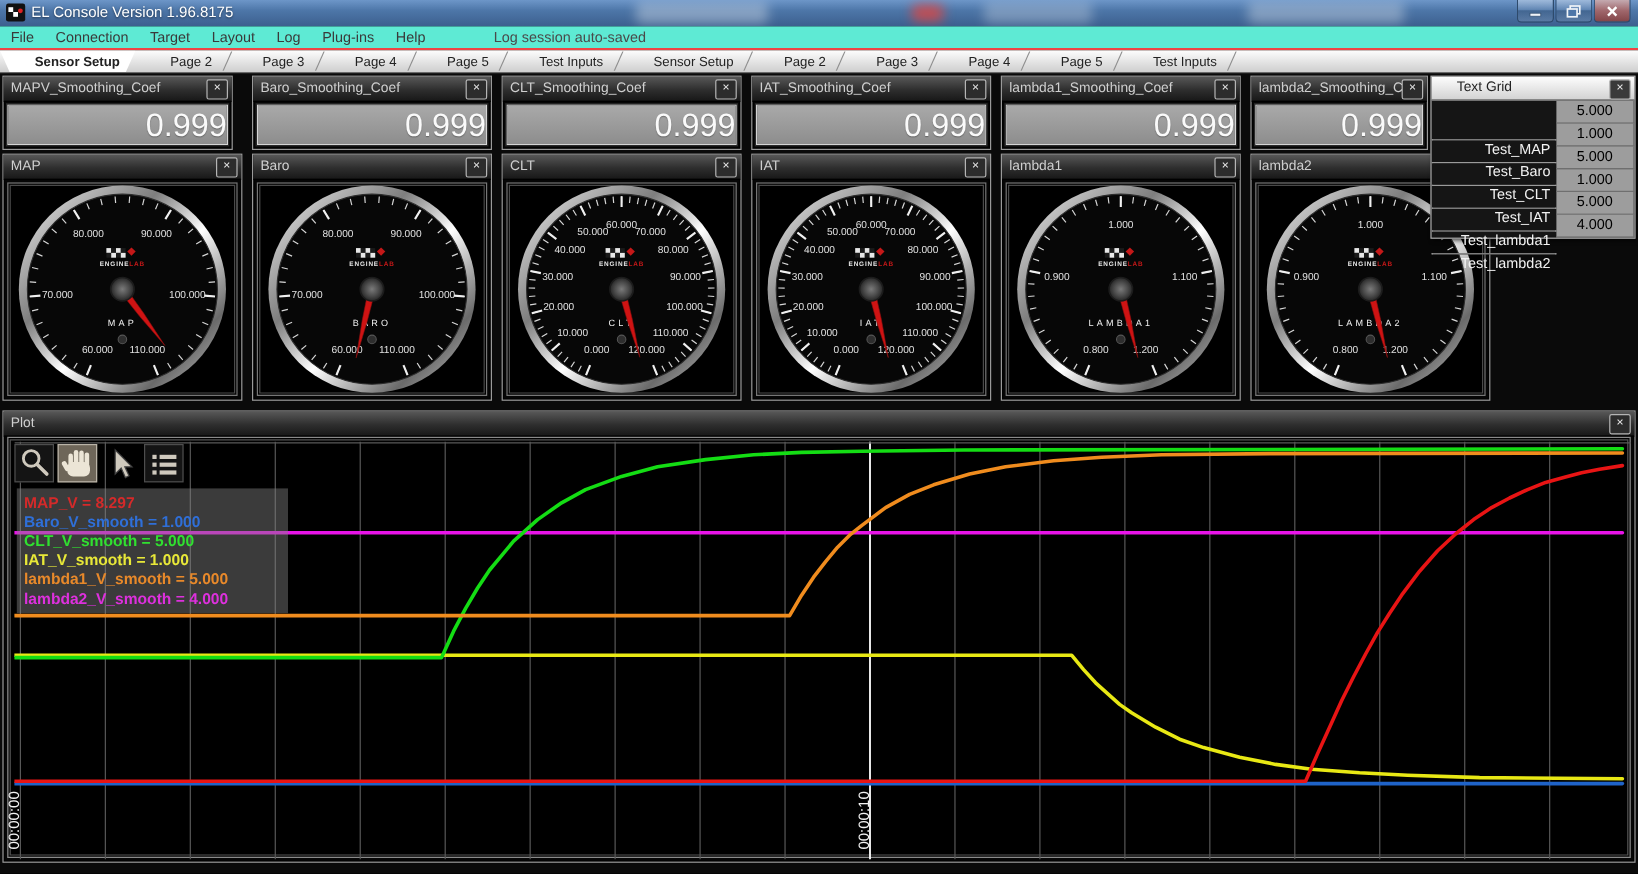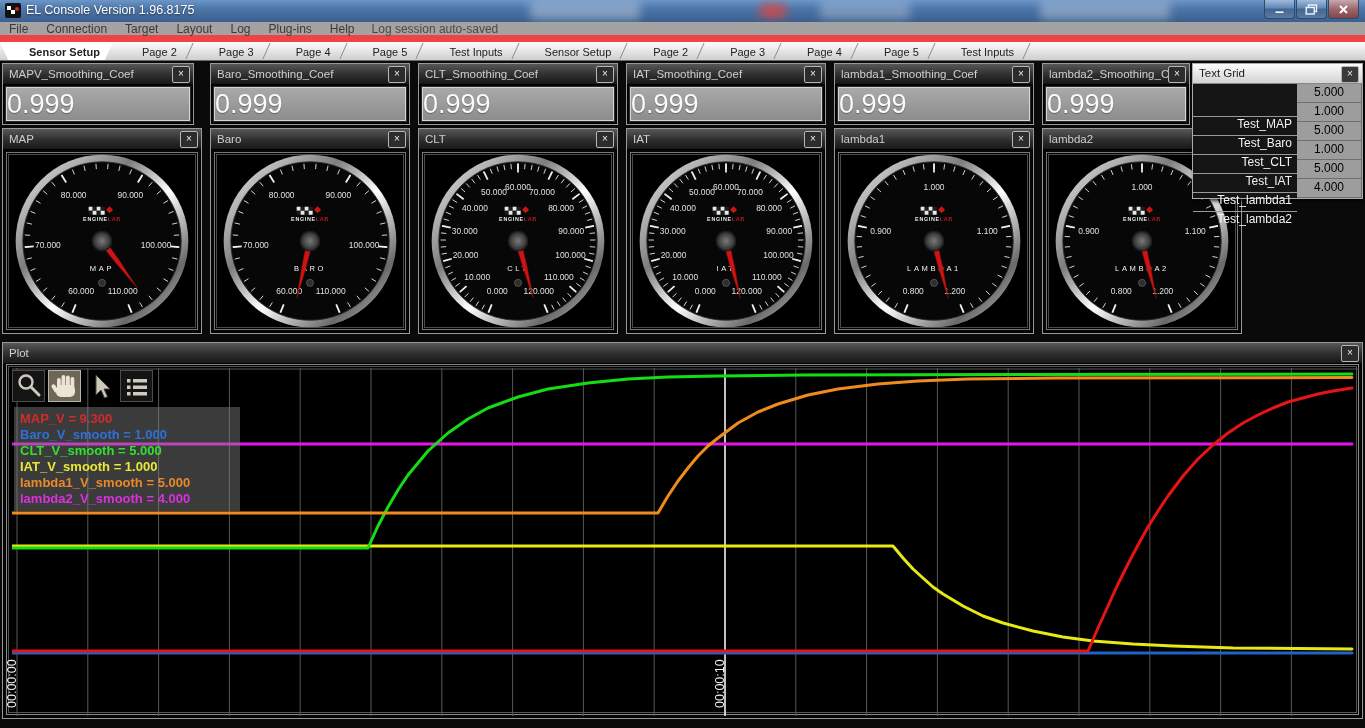--- a/index.html
+++ b/index.html
@@ -15,22 +15,22 @@
   .app-icon i.b1{left:2px;top:3px}.app-icon i.b2{left:6px;top:7px}
   .app-icon i.r1{left:10px;top:4px;background:#d22;border-radius:50%;}
   .win-title{position:absolute;left:26px;top:3px;font-size:12.5px;color:#fff;text-shadow:0 1px 2px #0008;}
   .win-btns{position:absolute;right:6px;top:0;display:flex;}
   .win-btn{width:31px;height:19px;margin-left:1px;border:1px solid #2e4a6b;border-top:none;
     border-radius:0 0 4px 4px;background:linear-gradient(180deg,#ffffff55,#ffffff18 45%,#00000022 50%,#ffffff22);
     display:flex;align-items:center;justify-content:center;box-sizing:border-box;}
   .win-btn svg{display:block}
   .win-btn.close{background:linear-gradient(180deg,#f0b4a4aa,#c95f4daa 50%,#a33422aa);}
 
-  .menubar{position:absolute;left:0;top:22px;width:1365px;height:20px;background:#a3a3a3;
-    border-bottom:7px solid #ef4444;display:flex;align-items:center;box-sizing:border-box;}
+  .menubar{position:absolute;left:0;top:22px;width:1365px;height:20px;background:#5eead4;
+    border-bottom:2px solid #ef4444;display:flex;align-items:center;box-sizing:border-box;gap:40px;}
   .menu-items{display:flex;height:100%;align-items:center;}
   .menu-item{padding:0 9px;font-size:12px;color:#3a3a3a;line-height:20px;}
   .session-note{background:#ffff00;color:#111;font-size:12px;line-height:18px;padding:0 5px;margin-left:4px;white-space:nowrap;}
   .autosave-note{color:#4a4a4a;font-size:12px;padding:0 8px;white-space:nowrap;}
 
   .tabbar{position:absolute;left:0;top:42px;width:1365px;height:19px;
     background:linear-gradient(180deg,#fdfdfd,#dcdcdc 70%,#cfcfcf);border-bottom:1px solid #6a6a6a;
     display:flex;align-items:stretch;box-sizing:border-box;}
   .tab{position:relative;padding:1px 13px 0 29px;font-size:11px;color:#222;display:flex;align-items:center;white-space:nowrap;}
   .tab::after{content:'';position:absolute;right:0;top:1px;bottom:1px;width:1px;background:#8d8d8d;transform:skewX(-24deg);}
@@ -40,32 +40,32 @@
   
   .panel{position:absolute;background:#060606;border:1px solid #9a9a9a;box-sizing:border-box;
     box-shadow:inset 0 0 0 1px #000;}
   .panel-title{position:relative;height:20px;background:linear-gradient(180deg,#575757,#2e2e2e 55%,#181818);
     color:#cfcfcf;font-size:11.5px;line-height:20px;padding-left:6px;border-bottom:1px solid #000;}
   .close-btn{position:absolute;right:3px;top:2px;width:16px;height:15px;background:#2c2c2c;
     border:1px solid #b5b5b5;border-radius:2px;color:#eee;font-size:10px;line-height:13px;text-align:center;}
 
   .coef-body{position:absolute;left:3px;right:3px;top:23px;bottom:3px;
     background:linear-gradient(180deg,#a9a9a9,#8d8d8d);border:1px solid #d5d5d5;outline:1px solid #2a2a2a;
-    display:flex;align-items:center;justify-content:flex-start;}
+    display:flex;align-items:center;justify-content:flex-end;}
   .coef-value{font-size:27px;color:#fafafa;text-shadow:0 1px 1px #00000055;}
 
   .gauge-body{position:absolute;left:3px;right:3px;top:23px;bottom:3px;background:#000;
     border:1px solid #777;box-shadow:inset 0 0 0 1px #000,inset 0 0 0 2px #4a4a4a;
     display:flex;align-items:center;justify-content:center;}
 
   
   .textgrid{position:absolute;left:1192px;top:63px;width:171px;background:#151515;
     border:1px solid #aaa;box-sizing:border-box;z-index:30;box-shadow:2px 2px 4px #000c;}
   .textgrid-title{position:relative;height:19px;background:linear-gradient(180deg,#fdfdfd,#d2d2d2);
-    color:#222;font-size:11.5px;line-height:19px;padding-left:6px;border-bottom:1px solid #888;}
+    color:#222;font-size:11.5px;line-height:19px;padding-left:21px;border-bottom:1px solid #888;}
   .textgrid .close-btn{background:#3a3a3a;}
   .tg-row{display:flex;height:19px;}
   .tg-label{width:104px;background:#050505;border:1px solid #9a9a9a;border-top:none;color:#f2f2f2;
     font-size:12px;line-height:17px;text-align:right;padding-right:4px;box-sizing:border-box;margin-top:32px;}
   .tg-value{flex:1;background:#9d9d9d;border:1px solid #6f6f6f;border-top:none;border-left:none;color:#000000;
     font-size:12px;line-height:17px;text-align:center;box-sizing:border-box;}
 
   
   .plot-panel{left:2px;top:342px;width:1361px;height:377px;}
   .plot-body{position:absolute;left:3px;right:3px;top:21px;bottom:3px;background:#000;
@@ -885,21 +885,21 @@
               <rect x="4" y="7" width="3.5" height="3.5" fill="#cfc9bd"></rect>
               <rect x="10" y="7" width="14" height="3.5" fill="#cfc9bd"></rect>
               <rect x="4" y="13.5" width="3.5" height="3.5" fill="#cfc9bd"></rect>
               <rect x="10" y="13.5" width="14" height="3.5" fill="#cfc9bd"></rect>
               <rect x="4" y="20" width="3.5" height="3.5" fill="#cfc9bd"></rect>
               <rect x="10" y="20" width="14" height="3.5" fill="#cfc9bd"></rect>
             </svg>
           </div>
         </div>
       <div class="plot-legend" id="plot-legend">
-          <div class="legend-line" style="color: rgb(212, 42, 42);">MAP_V = 9.300</div>
+          <div class="legend-line" style="color: rgb(212, 42, 42);">MAP_V = 8.297</div>
           <div class="legend-line" style="color: rgb(47, 111, 216);">Baro_V_smooth = 1.000</div>
           <div class="legend-line" style="color: rgb(48, 224, 48);">CLT_V_smooth = 5.000</div>
           <div class="legend-line" style="color: rgb(232, 232, 56);">IAT_V_smooth = 1.000</div>
           <div class="legend-line" style="color: rgb(232, 137, 42);">lambda1_V_smooth = 5.000</div>
           <div class="legend-line" style="color: rgb(221, 48, 221);">lambda2_V_smooth = 4.000</div>
         </div>
     <div class="xlabel" style="left: 12px;">00:00:00</div>
         <div class="xlabel" style="left: 720px;">00:00:10</div>
       </div>
   </div>

